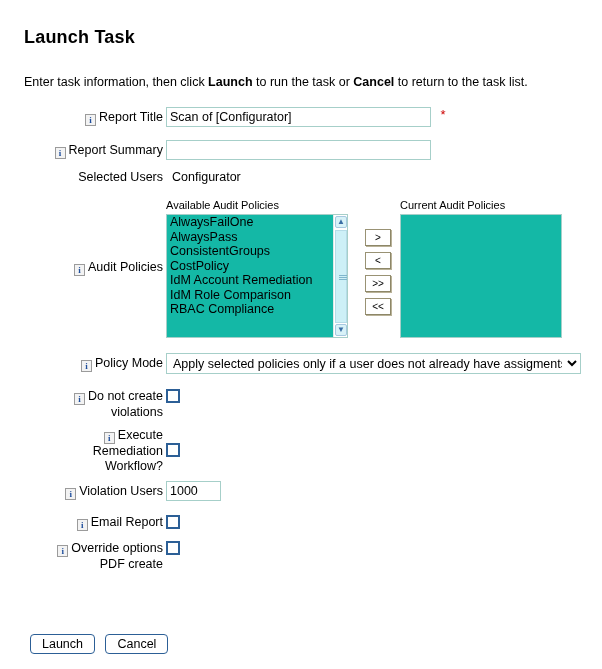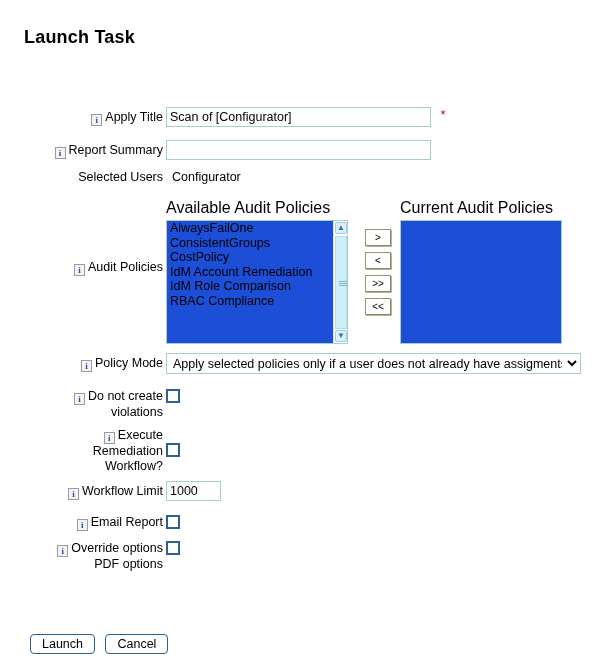--- a/index.html
+++ b/index.html
@@ -46,23 +46,23 @@
     border: 1px solid #a6cfc9; background: #ffffff;
     font-family: "Liberation Sans", sans-serif;
     font-size: 12.5px; color: #000;
     padding: 1px 3px; height: 20px; outline: none;
   }
   .req { color: #cc0000; font-size: 13px; margin-left: 5px; vertical-align: top; }
 
   .plain { font-size: 12.5px; }
 
   
-  .listcap { font-size: 16px; color: #000; }
+  .listcap { font-size: 11px; color: #000; }
   .listbox {
-    border: 1px solid #a6cfc9; background: #1d4ed8;
+    border: 1px solid #a6cfc9; background: #14b8a6;
     width: 182px; height: 124px;
     overflow: hidden; position: relative;
   }
   .listinner { position: absolute; left: 0; top: 0; right: 14px; }
   .opt {
     font-size: 12.5px; line-height: 14.5px; padding-left: 3px;
     white-space: nowrap; color: #000;
   }
   .sbar {
     position: absolute; right: 0; top: 0; width: 14px; height: 100%;
@@ -117,23 +117,26 @@
   .actions { position: absolute; left: 30px; top: 634px; }
   .actions button { margin-right: 6px; }
 </style>
 </head>
 <body>
 
 <div class="page">
 
   <div class="title">Launch Task</div>
 
+  <div class="intro">
+    <span>Enter task information, then click </span><b>Launch</b><span> to run the task or </span><b>Cancel</b><span> to return to the task list.</span>
+  </div>
 
   <div class="row" style="top:110px;">
-    <div class="lbl"><span class="infoicon">i</span><span>Apply Title</span></div>
+    <div class="lbl"><span class="infoicon">i</span><span>Report Title</span></div>
     <div class="ctl" style="top:-3px;">
       <input class="tinput" style="width: 265px;" value="Scan of [Configurator]">
       <span class="req">*</span>
     </div>
   </div>
 
   <div class="row" style="top:143px;">
     <div class="lbl"><span class="infoicon">i</span><span>Report Summary</span></div>
     <div class="ctl" style="top:-3px;">
       <input class="tinput" style="width: 265px;" value="">
@@ -146,20 +149,21 @@
   </div>
 
   <div class="row" style="top:199px;">
     <div class="lbl" style="top:61px;"><span class="infoicon">i</span><span>Audit Policies</span></div>
 
     <div style="position:absolute; left:166px; top:0;">
       <div class="listcap">Available Audit Policies</div>
       <div class="listbox" style="margin-top:3px;">
         <div class="listinner">
           <div class="opt">AlwaysFailOne</div>
+          <div class="opt">AlwaysPass</div>
           <div class="opt">ConsistentGroups</div>
           <div class="opt">CostPolicy</div>
           <div class="opt">IdM Account Remediation</div>
           <div class="opt">IdM Role Comparison</div>
           <div class="opt">RBAC Compliance</div>
         </div>
         <div class="sbar">
           <div class="sarrow up">▲</div>
           <div class="sthumb">
               <span class="sgrip"></span>
@@ -204,35 +208,35 @@
   <div class="row" style="top:428px;">
     <div class="lbl">
       <span class="infoicon">i</span><span>Execute</span><br>
       <span>Remediation</span><br>
       <span>Workflow?</span>
     </div>
     <div class="ctl" style="top:15px;"><span class="cbox"></span></div>
   </div>
 
   <div class="row" style="top:484px;">
-    <div class="lbl"><span class="infoicon">i</span><span>Workflow Limit</span></div>
+    <div class="lbl"><span class="infoicon">i</span><span>Violation Users</span></div>
     <div class="ctl" style="top:-3px;">
       <input class="tinput" style="width: 55px;" value="1000">
     </div>
   </div>
 
   <div class="row" style="top:515px;">
     <div class="lbl"><span class="infoicon">i</span><span>Email Report</span></div>
     <div class="ctl" style="top:0px;"><span class="cbox"></span></div>
   </div>
 
   <div class="row" style="top:541px;">
     <div class="lbl">
       <span class="infoicon">i</span><span>Override options</span><br>
-      <span>PDF options</span>
+      <span>PDF create</span>
     </div>
     <div class="ctl" style="top:0px;"><span class="cbox"></span></div>
   </div>
 
   <div class="actions">
     <button class="actbtn">Launch</button>
     <button class="actbtn">Cancel</button>
   </div>
 
 </div>

